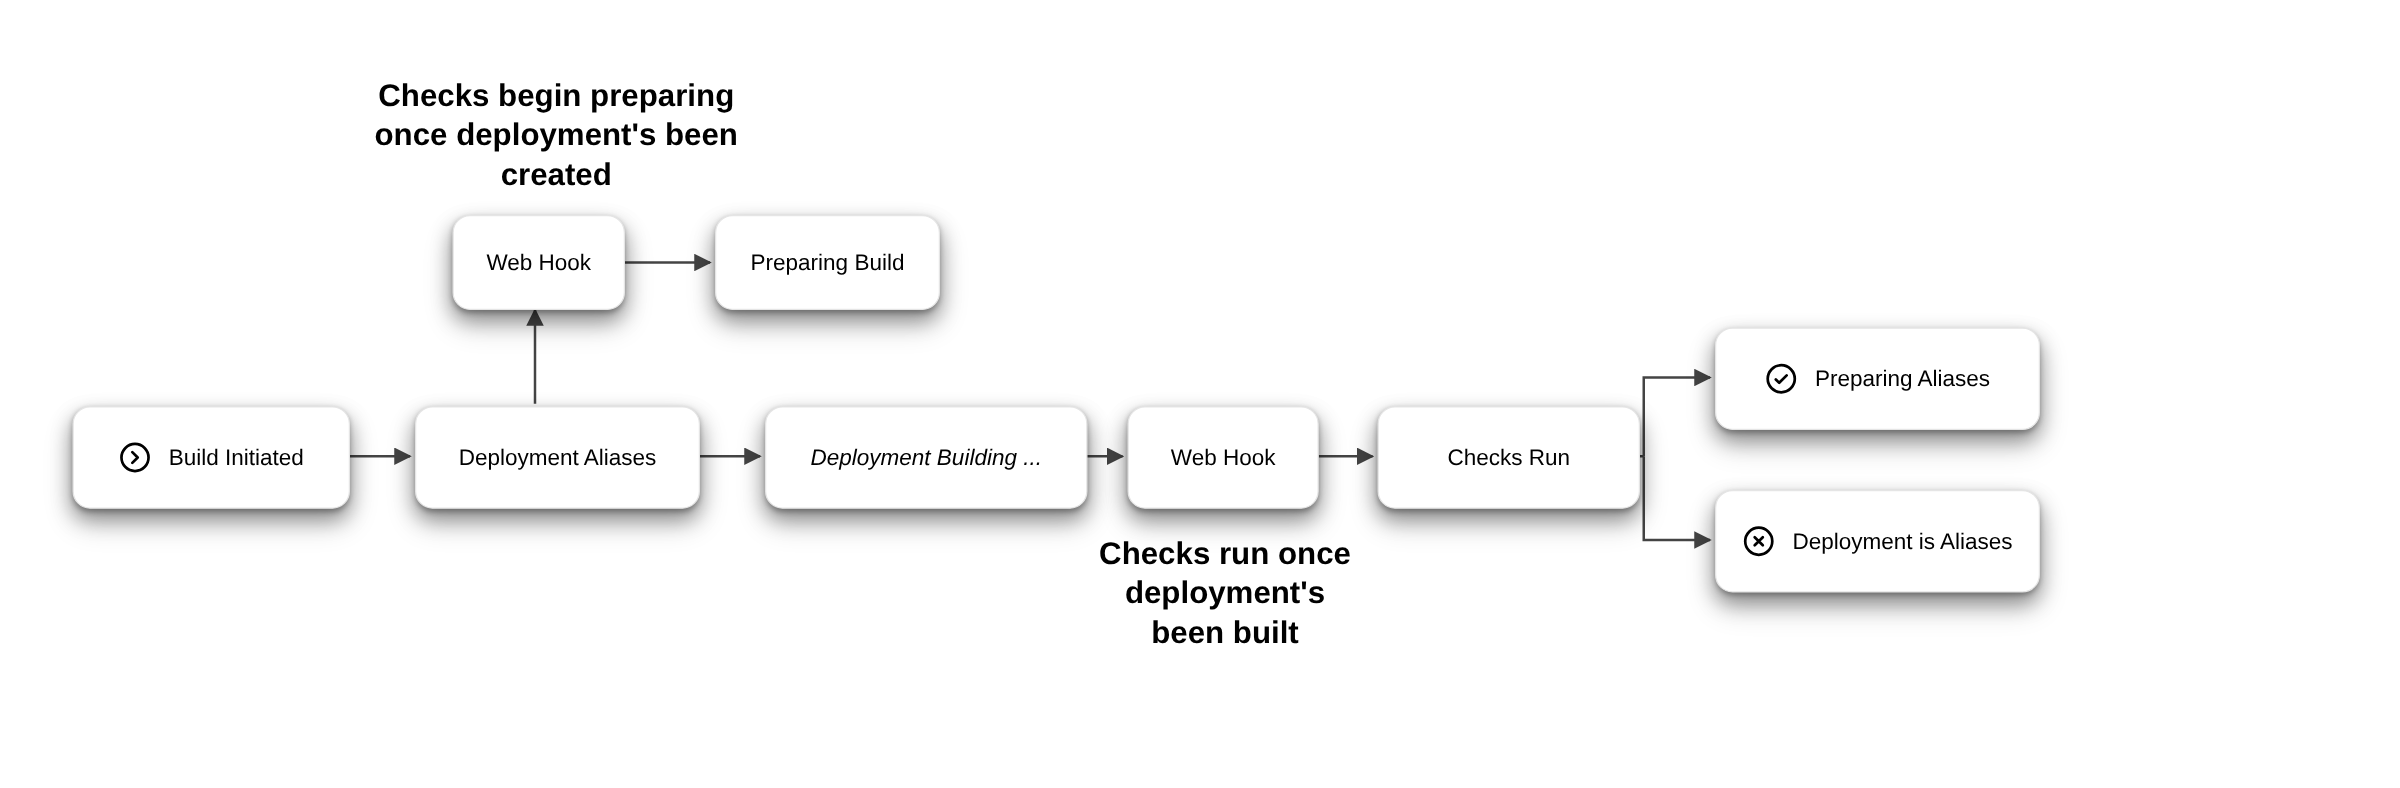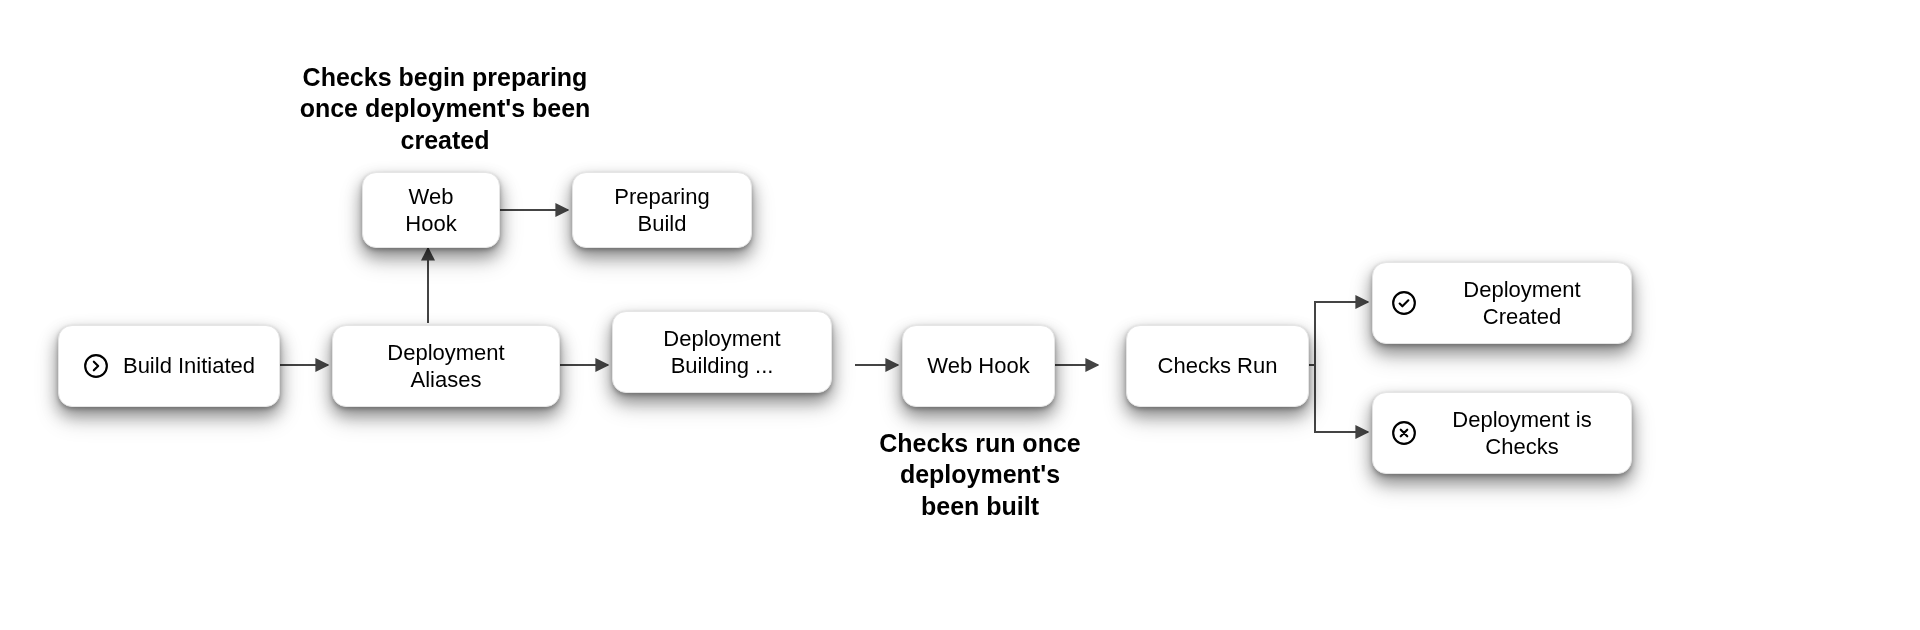--- a/index.html
+++ b/index.html
@@ -16,21 +16,21 @@
     border: 1px solid #e5e5e5;
     border-radius: 14px;
     box-shadow:
       0 2px 4px rgba(0,0,0,0.25),
       0 8px 16px rgba(0,0,0,0.35),
       0 12px 24px rgba(0,0,0,0.20);
     display: flex;
     align-items: center;
     justify-content: center;
     padding: 10px 18px;
-    font-size: 22px;
+    font-size: 18px;
     font-weight: 500;
     color: #000;
     text-align: center;
     line-height: 1.25;
     gap: 14px;
   }
   .node .icon { flex: 0 0 auto; display: inline-flex; }
   .caption {
     position: absolute;
     font-size: 25px;
@@ -88,43 +88,43 @@
         <path d="M10 8l4 4-4 4"></path>
       </svg>
   </span>
   <span>Build Initiated</span>
 </div>
 
 <div class="node" style="left:332px; top:325px; width:228px; height:82px;">
   <span>Deployment Aliases</span>
 </div>
 
-<div class="node" style="left:612px; top:311px; width:220px; height:82px;">
+<div class="node" style="left:612px; top:325px; width:258px; height:82px;font-style:italic;">
   <span>Deployment Building ...</span>
 </div>
 
 <div class="node" style="left:902px; top:325px; width:153px; height:82px;">
   <span>Web Hook</span>
 </div>
 
-<div class="node" style="left:1102px; top:325px; width:183px; height:82px;margin-left:24px;">
+<div class="node" style="left:1102px; top:325px; width:210px; height:82px;">
   <span>Checks Run</span>
 </div>
 
 <div class="node" style="left:1372px; top:262px; width:260px; height:82px;">
   <span class="icon">
     <svg width="26" height="26" viewBox="0 0 24 24" fill="none" stroke="#000" stroke-width="2" stroke-linecap="round" stroke-linejoin="round">
         <circle cx="12" cy="12" r="10"></circle>
         <path d="M8 12.5l2.5 2.5L16 9.5"></path>
       </svg>
   </span>
-  <span>Deployment Created</span>
+  <span>Preparing Aliases</span>
 </div>
 
 <div class="node" style="left:1372px; top:392px; width:260px; height:82px;">
   <span class="icon">
     <svg width="26" height="26" viewBox="0 0 24 24" fill="none" stroke="#000" stroke-width="2" stroke-linecap="round" stroke-linejoin="round">
         <circle cx="12" cy="12" r="10"></circle>
         <path d="M9 9l6 6M15 9l-6 6"></path>
       </svg>
   </span>
-  <span>Deployment is Checks</span>
+  <span>Deployment is Aliases</span>
 </div>
 
 </body></html>

